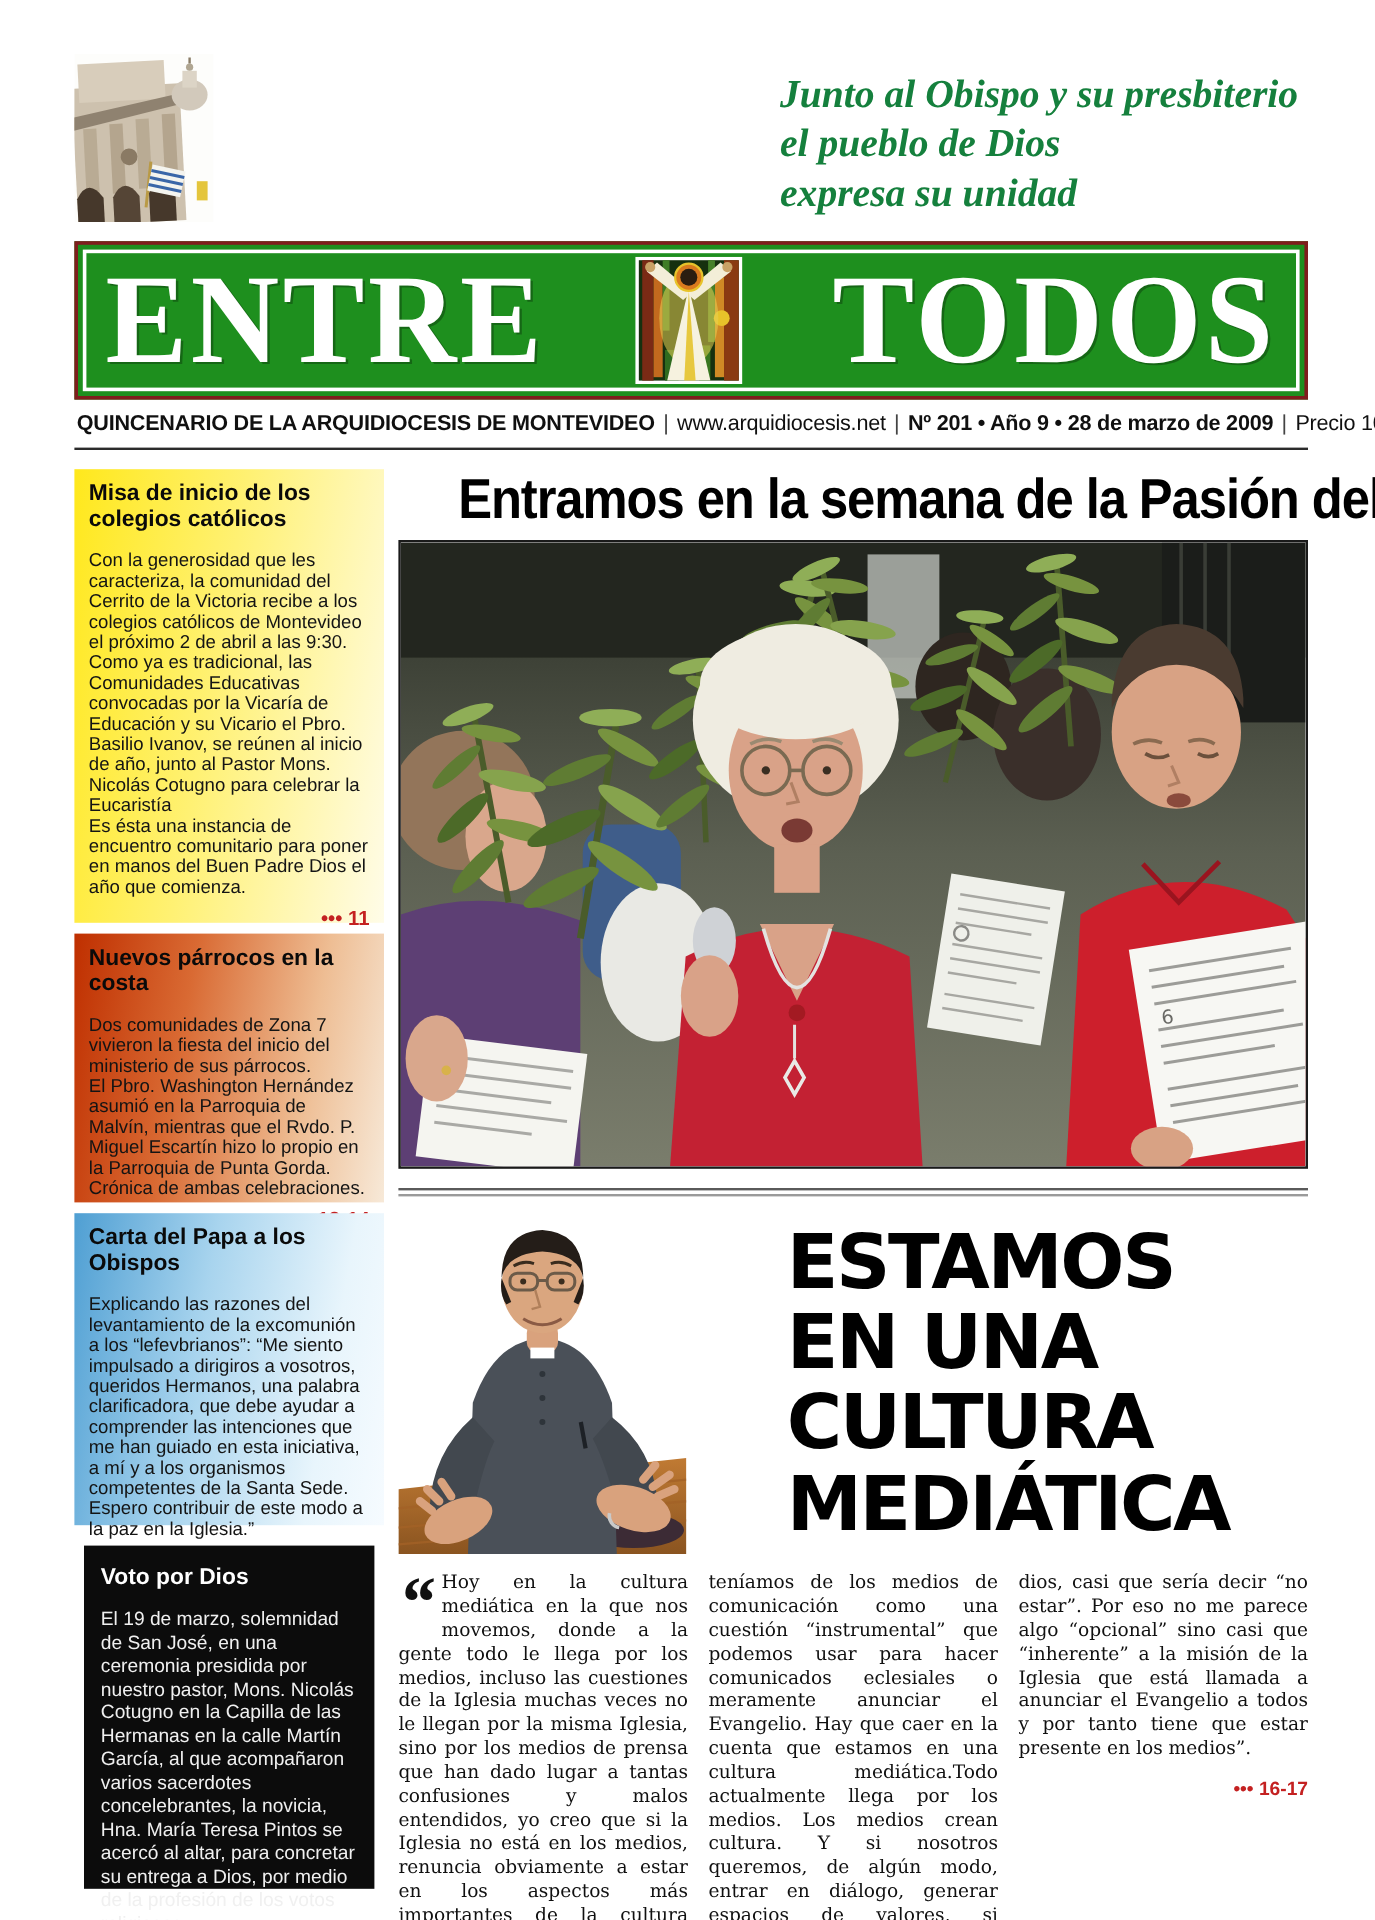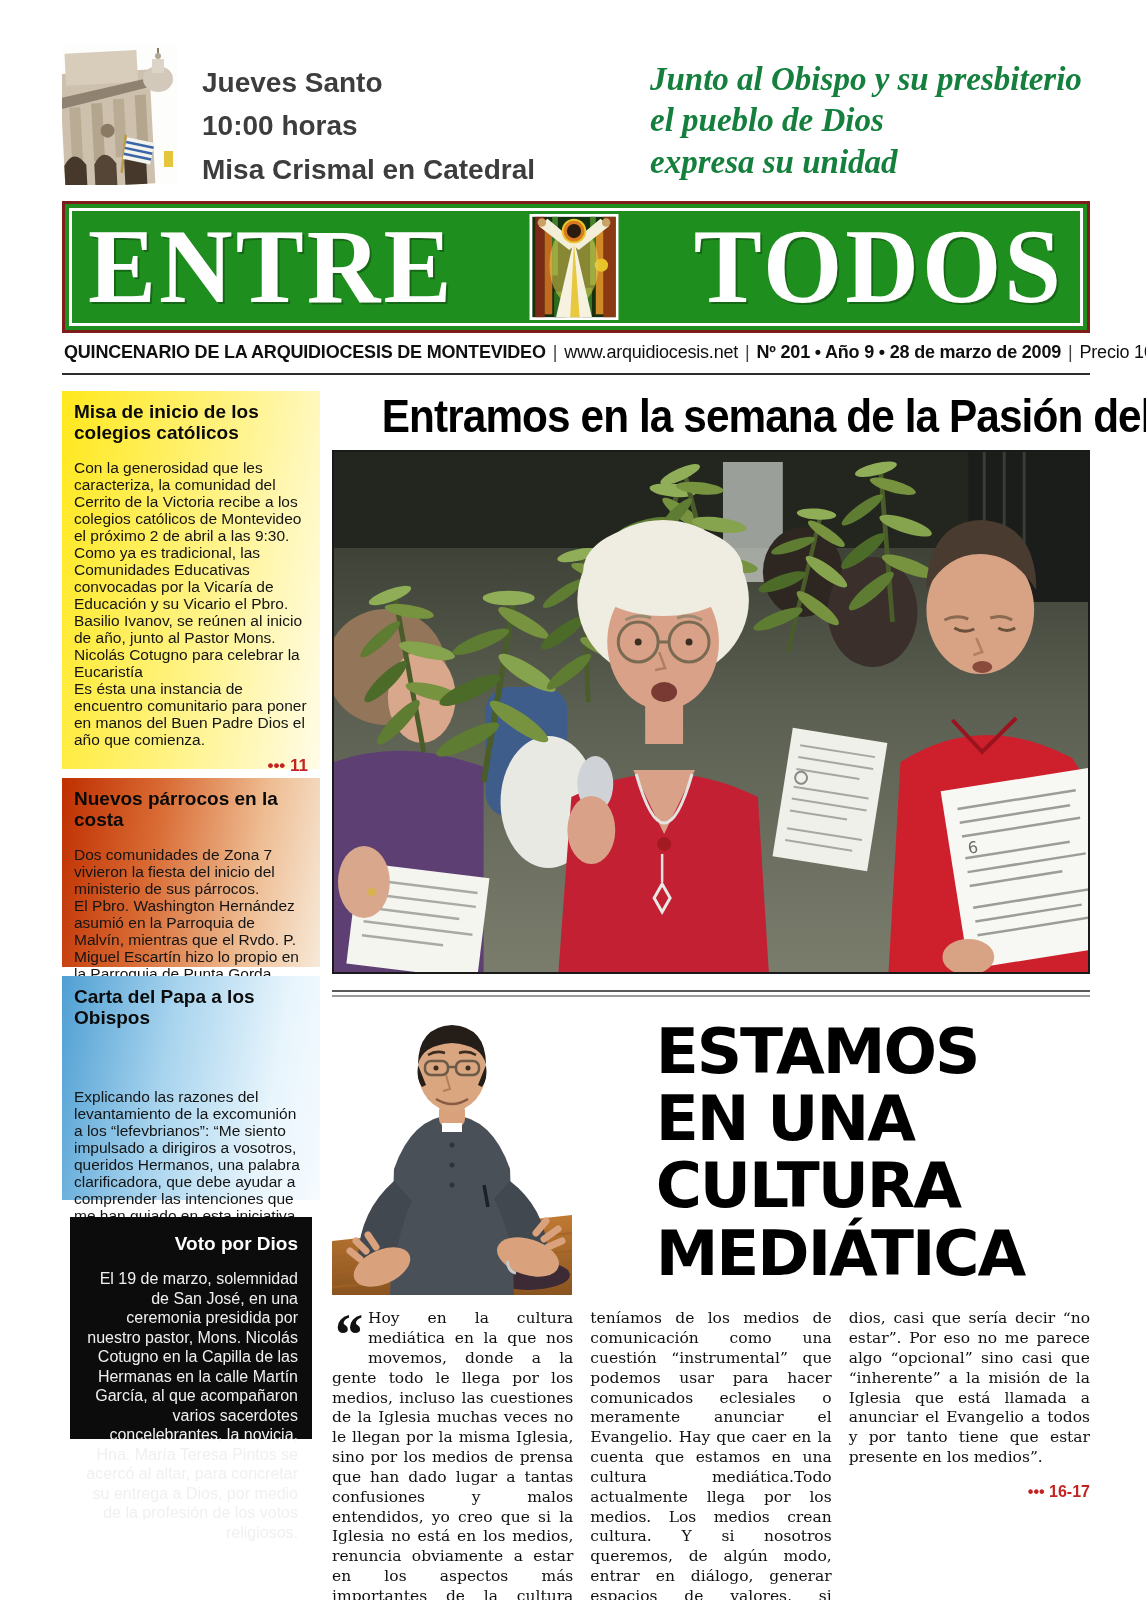--- a/index.html
+++ b/index.html
@@ -26,23 +26,23 @@
   
   .content{display:flex;gap:12px;margin-top:16px;}
 
   
   .sidebar{width:258px;flex:none;display:flex;flex-direction:column;gap:9px;}
   .box{box-sizing:border-box;padding:10px 12px 8px;display:flex;flex-direction:column;}
   .box h3{margin:0 0 15px;font-size:19px;line-height:1.12;font-weight:bold;color:#0a0a0a;}
   .box .body{margin:0;white-space:pre-line;font-size:15.5px;line-height:1.1;color:#141414;}
   .box .ref{margin-top:auto;text-align:right;font-weight:bold;font-size:17px;color:#c42121;padding-top:8px;}
   .box-yellow{background:linear-gradient(100deg,#ffe81c 0%,#fff173 45%,#fffce8 100%);height:378px;}
-  .box-orange{background:linear-gradient(100deg,#bf2f00 0%,#d96a33 35%,#eebd93 72%,#f7e9d8 100%);height:189px;}
-  .box-blue{background:linear-gradient(100deg,#4f9fd3 0%,#a8d4ee 40%,#e8f5fc 78%,#f6fbff 100%);height:224px;gap:44px;}
-  .box-black{background:#0c0c0c;color:#f5f5f5;height:222px;margin:8px 8px 0;padding:16px 14px 12px;text-align:right;}
+  .box-orange{background:linear-gradient(100deg,#bf2f00 0%,#d96a33 35%,#eebd93 72%,#f7e9d8 100%);height:224px;}
+  .box-blue{background:linear-gradient(100deg,#4f9fd3 0%,#a8d4ee 40%,#e8f5fc 78%,#f6fbff 100%);height:260px;}
+  .box-black{background:#0c0c0c;color:#f5f5f5;height:286px;margin:8px 8px 0;padding:16px 14px 12px;}
   .box-black h3{color:#ffffff;}
   .box-black .body{color:#f0f0f0;font-size:16px;line-height:1.22;}
 
   
   .main{flex:1;min-width:0;}
   .headline{margin:0 0 10px;text-align:center;font-weight:bold;font-size:47px;line-height:1.05;letter-spacing:-1px;color:#000;}
   .headline span{display:inline-block;transform:scaleX(0.9);transform-origin:center;white-space:nowrap;}
   .main-photo{height:520px;border:2px solid #1a1a1a;overflow:hidden;}
   .main-photo svg{display:block;width:100%;height:100%;}
   .double-rule{margin:16px 0 12px;height:3px;border-top:2px solid #5a5a5a;border-bottom:2px solid #9a9a9a;}
@@ -90,23 +90,20 @@
         <g transform="rotate(12 64 98)">
           <line x1="62" y1="90" x2="66" y2="128" stroke="#b99a46" stroke-width="2.5"></line>
           <rect x="64" y="92" width="28" height="22" fill="#f4f4ef"></rect>
           <line x1="64" y1="97" x2="92" y2="97" stroke="#3a66a8" stroke-width="2.5"></line>
           <line x1="64" y1="103" x2="92" y2="103" stroke="#3a66a8" stroke-width="2.5"></line>
           <line x1="64" y1="109" x2="92" y2="109" stroke="#3a66a8" stroke-width="2.5"></line>
         </g>
         <rect x="102" y="106" width="9" height="16" fill="#e4c53c"></rect>
       </svg>
     </div>
-    <div class="event-text">Jueves Santo
-10:00 horas
-Misa Crismal en Catedral</div>
     <div class="motto">Junto al Obispo y su presbiterio
 el pueblo de Dios
 expresa su unidad</div>
   </div>
 
   <div class="masthead">
     <div class="masthead-inner">
       <span class="masthead-title">ENTRE</span>
       <span class="emblem">
         <svg viewBox="0 0 94 112" width="92" height="106">

